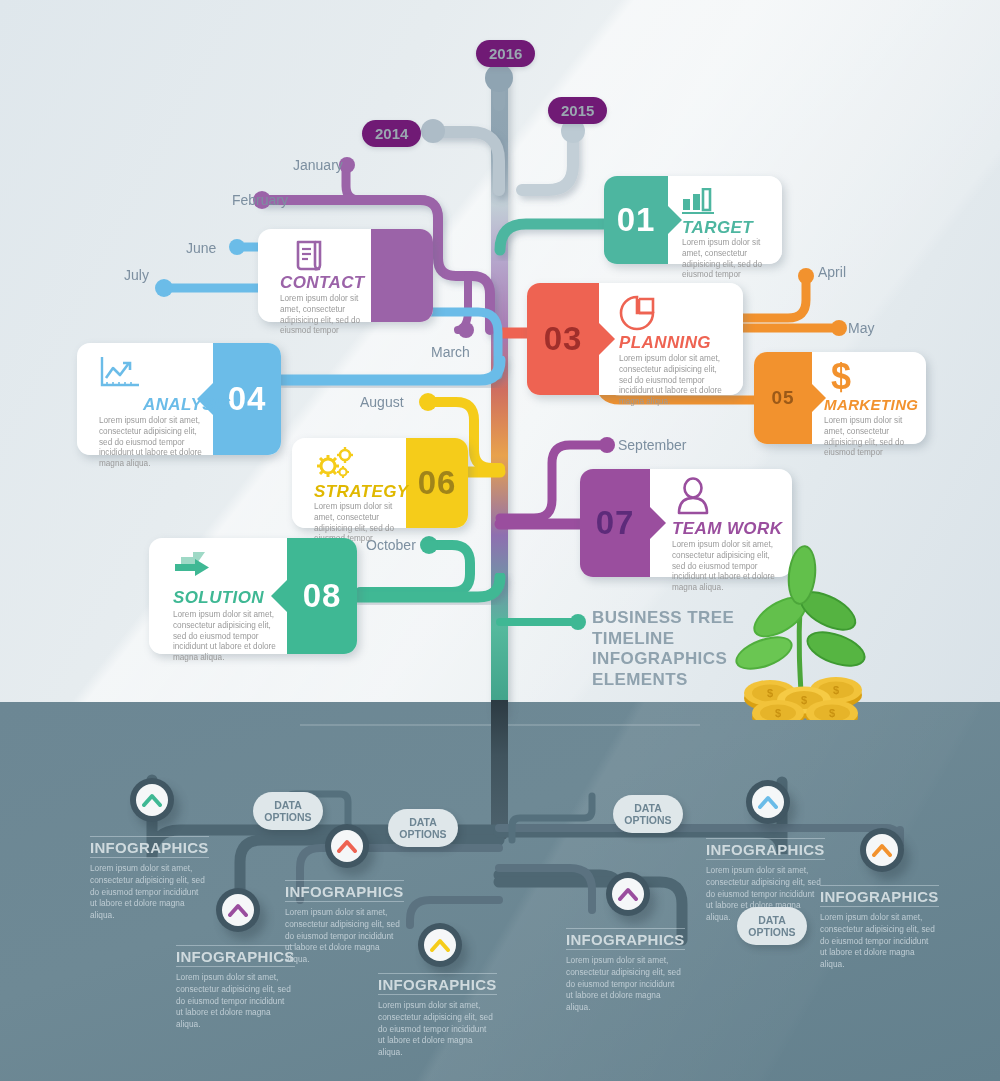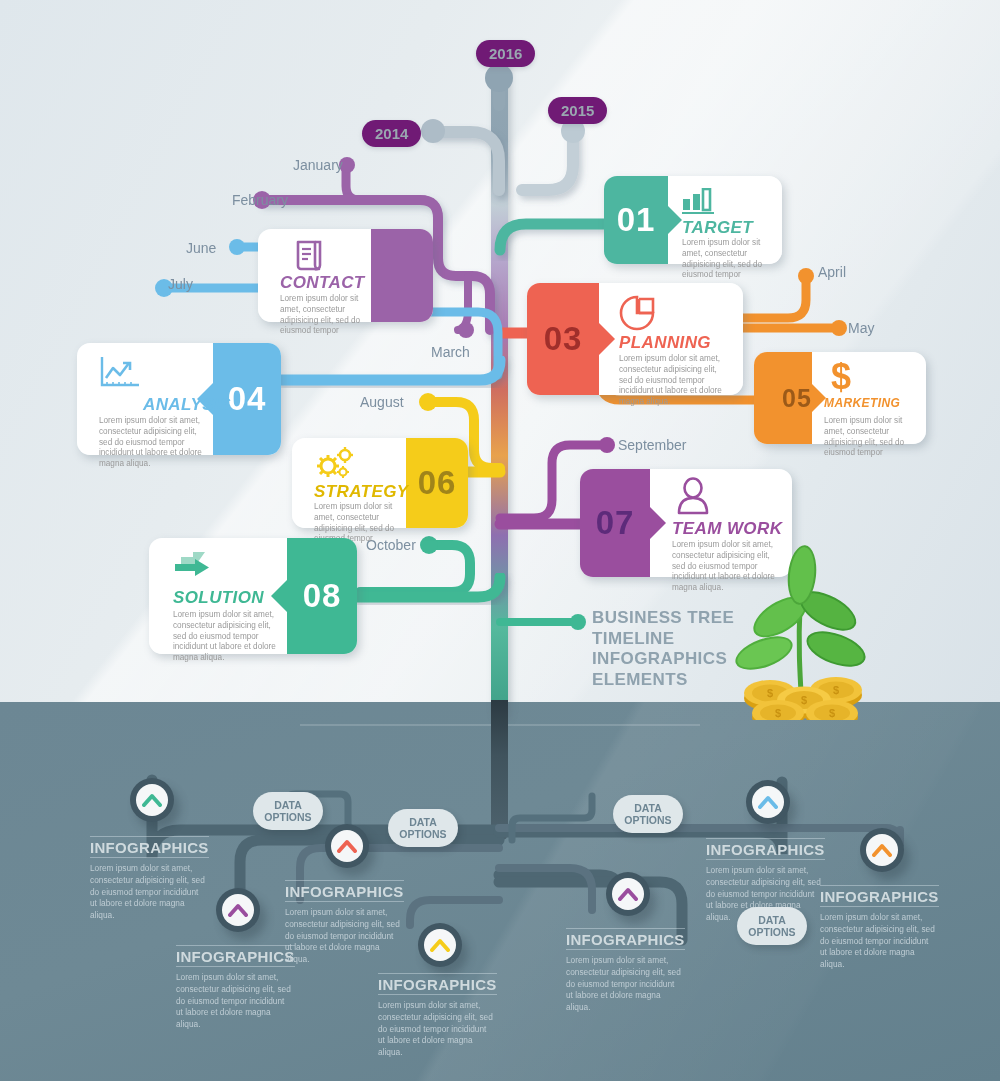--- a/index.html
+++ b/index.html
@@ -192,21 +192,21 @@
   <div class="year-badge" style="left:548px; top:97px;">
       <span>2015</span>
     </div>
   <div class="year-badge" style="left:362px; top:120px;">
       <span>2014</span>
     </div>
 
   <div class="month" style="left:293px; top:157px;">January</div>
   <div class="month" style="left:232px; top:192px;">February</div>
   <div class="month" style="left:186px; top:240px;">June</div>
-  <div class="month" style="left:124px; top:276px;margin-left:44px;">July</div>
+  <div class="month" style="left:124px; top:267px;">July</div>
   <div class="month" style="left:431px; top:344px;">March</div>
   <div class="month" style="left:818px; top:264px;">April</div>
   <div class="month" style="left:848px; top:320px;">May</div>
   <div class="month" style="left:360px; top:394px;">August</div>
   <div class="month" style="left:618px; top:437px;">September</div>
   <div class="month" style="left:366px; top:537px;">October</div>
 
   <div class="card" style="left:604px; top:176px; width:178px; height:88px;">
     <div style="position:absolute;inset:0;background:#fff;border-radius:13px;"></div>
     <div style="position:absolute;left:0;top:0;width:64px;height:100%;background:#4DB6A0;border-radius:13px 0 0 13px;"></div>
@@ -278,27 +278,27 @@
       </svg>
     </div>
     <div class="card-title" style="position:absolute;left:22px;top:52px;color:#6BBCE8;margin-left:44px;">ANALYSIS</div>
     <div class="card-desc" style="position:absolute;left:22px;top:73px;width:105px;">Lorem ipsum dolor sit amet, consectetur adipisicing elit, sed do eiusmod tempor incididunt ut labore et dolore magna aliqua.</div>
   </div>
 
   <div class="card" style="left:754px; top:352px; width:172px; height:92px;">
     <div style="position:absolute;inset:0;background:#fff;border-radius:13px;"></div>
     <div style="position:absolute;left:0;top:0;width:58px;height:100%;background:#F2922E;border-radius:13px 0 0 13px;"></div>
     <div class="notch" style="left:58px;border-top:14px solid transparent;border-bottom:14px solid transparent;border-left:14px solid #F2922E;"></div>
-    <div class="card-num" style="left:14px;width:58px;color:#9C5A18;font-size:25px;">05</div>
+    <div class="card-num" style="left:0;width:58px;color:#9C5A18;font-size:19px;">05</div>
     <div style="position:absolute;left:72px;top:6px;">
       <svg width="30" height="38" viewBox="0 0 30 38">
         <text x="15" y="31" font-family="Liberation Sans, sans-serif" font-size="36" font-weight="bold" fill="#F2922E" text-anchor="middle">$</text>
       </svg>
     </div>
-    <div class="card-title" style="position:absolute;left:70px;top:44px;color:#F2922E;font-size:12px;">MARKETING</div>
+    <div class="card-title" style="position:absolute;left:70px;top:44px;color:#F2922E;font-size:15px;">MARKETING</div>
     <div class="card-desc" style="position:absolute;left:70px;top:64px;width:94px;">Lorem ipsum dolor sit amet, consectetur adipisicing elit, sed do eiusmod tempor</div>
   </div>
 
   <div class="card" style="left:292px; top:438px; width:176px; height:90px;">
     <div style="position:absolute;inset:0;background:#fff;border-radius:13px;"></div>
     <div style="position:absolute;right:0;top:0;width:62px;height:100%;background:#F5CC1A;border-radius:0 13px 13px 0;"></div>
     <div class="notch" style="left:114px;border-top:14px solid transparent;border-bottom:14px solid transparent;border-right:14px solid #F5CC1A;"></div>
     <div class="card-num" style="right:0;width:62px;color:#A0841A;">06</div>
     <div style="position:absolute;left:22px;top:8px;">
       <svg width="42" height="34" viewBox="0 0 42 34">

